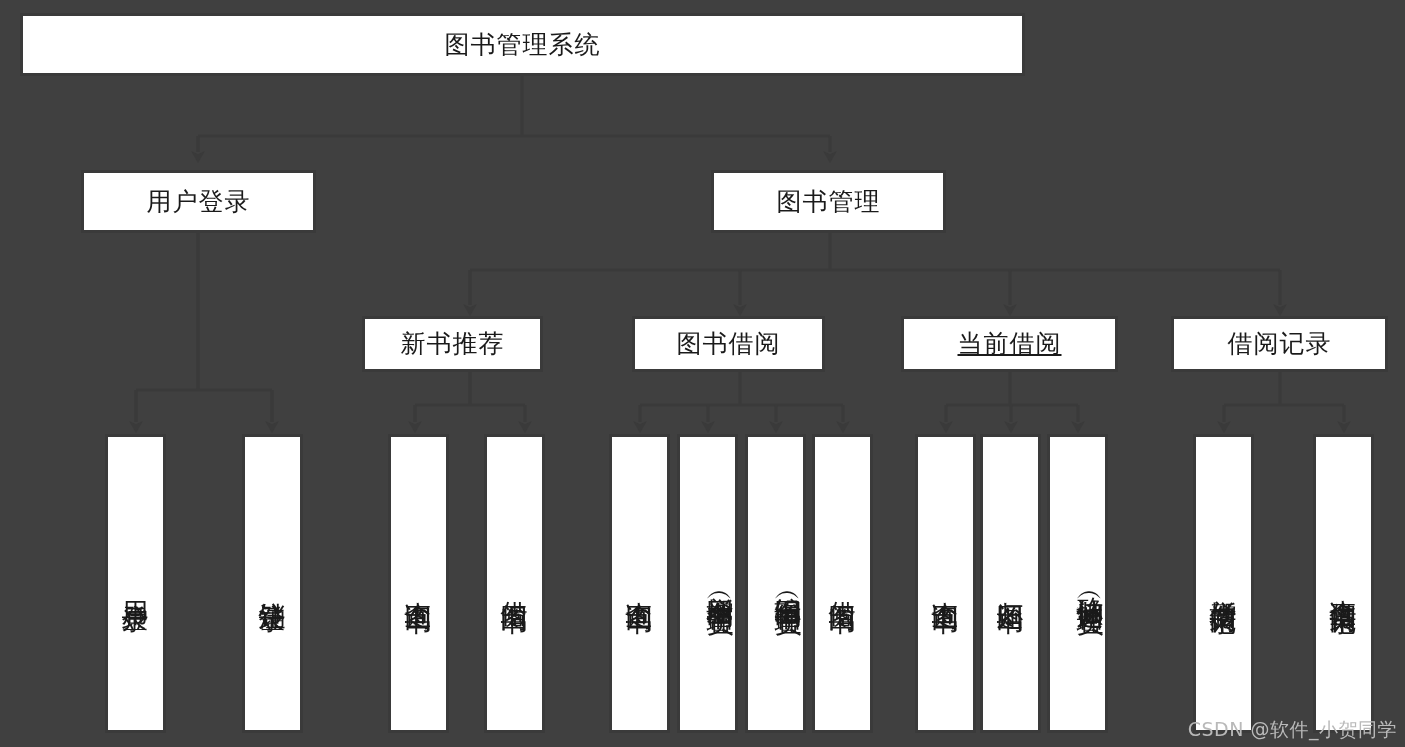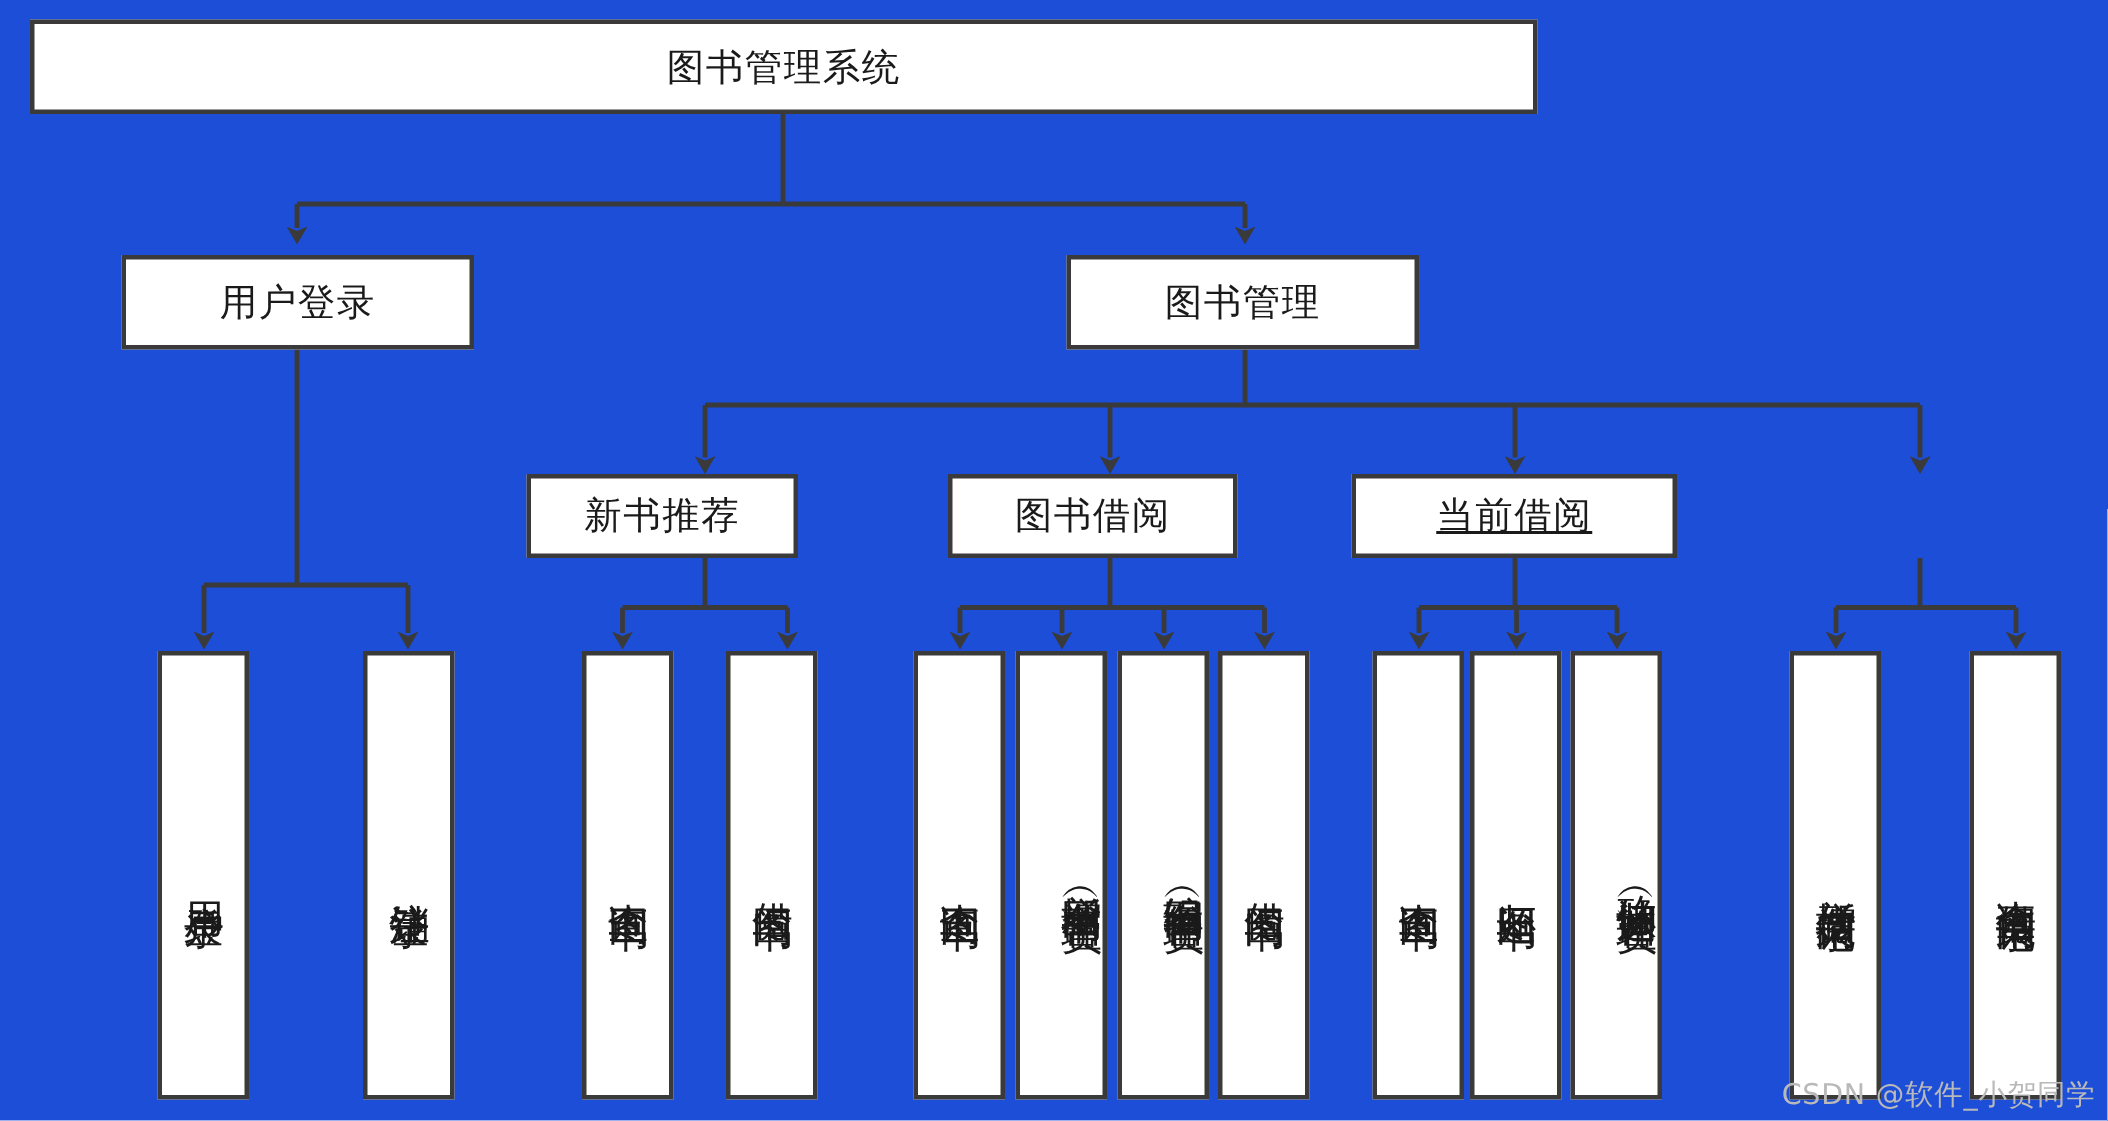--- a/index.html
+++ b/index.html
@@ -7,21 +7,21 @@
     padding: 0;
     background: #ffffff;
   }
   body {
     font-family: "DejaVu Sans", "Liberation Sans", sans-serif;
   }
   #canvas {
     position: relative;
     width: 1405px;
     height: 747px;
-    background: #1d4ed8;
+    background: #404040;
     overflow: hidden;
   }
   #edges {
     position: absolute;
     left: 0;
     top: 0;
     width: 1405px;
     height: 747px;
     pointer-events: none;
   }
@@ -127,28 +127,31 @@
     <span class="label">图书管理系统</span>
   </div>
 
   <div class="node horiz" style="left:81px; top:170px; width:235px; height:63px;">
     <span class="label">用户登录</span>
   </div>
   <div class="node horiz" style="left:711px; top:170px; width:235px; height:63px;align-items:center;">
     <span class="label">图书管理</span>
   </div>
 
-  <div class="node horiz" style="left:351px; top:316px; width:181px; height:56px;">
+  <div class="node horiz" style="left:362px; top:316px; width:181px; height:56px;">
     <span class="label">新书推荐</span>
   </div>
   <div class="node horiz" style="left:632px; top:316px; width:193px; height:56px;">
     <span class="label">图书借阅</span>
   </div>
   <div class="node horiz" style="left:901px; top:316px; width:217px; height:56px;text-decoration:underline;">
     <span class="label">当前借阅</span>
+  </div>
+  <div class="node horiz" style="left:1171px; top:316px; width:217px; height:56px;">
+    <span class="label">借阅记录</span>
   </div>
 
   <div class="node vert center-v" style="left:105px; top:434px; width:61px; height:299px;">
     <span class="label">用户登录</span>
   </div>
   <div class="node vert center-v" style="left:242px; top:434px; width:61px; height:299px;">
     <span class="label">注销登录</span>
   </div>
 
   <div class="node vert center-v" style="left:388px; top:434px; width:61px; height:299px;">

